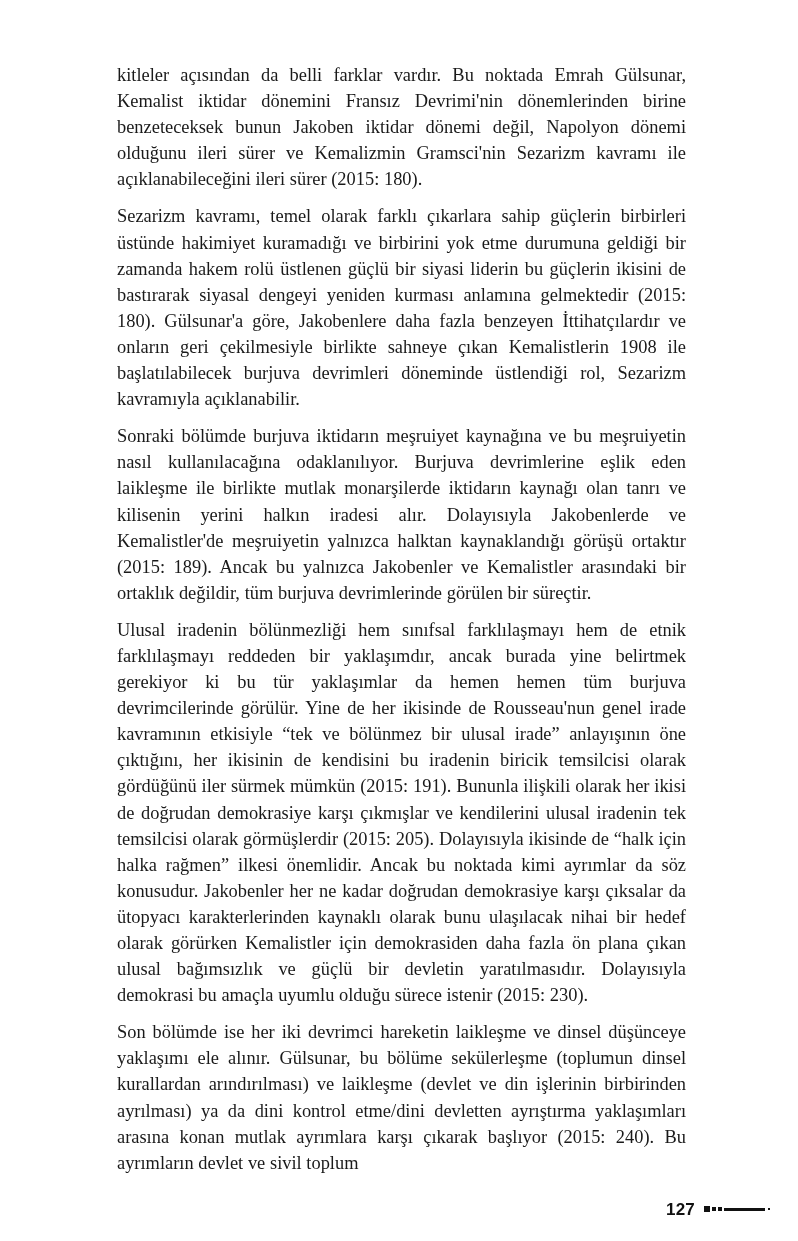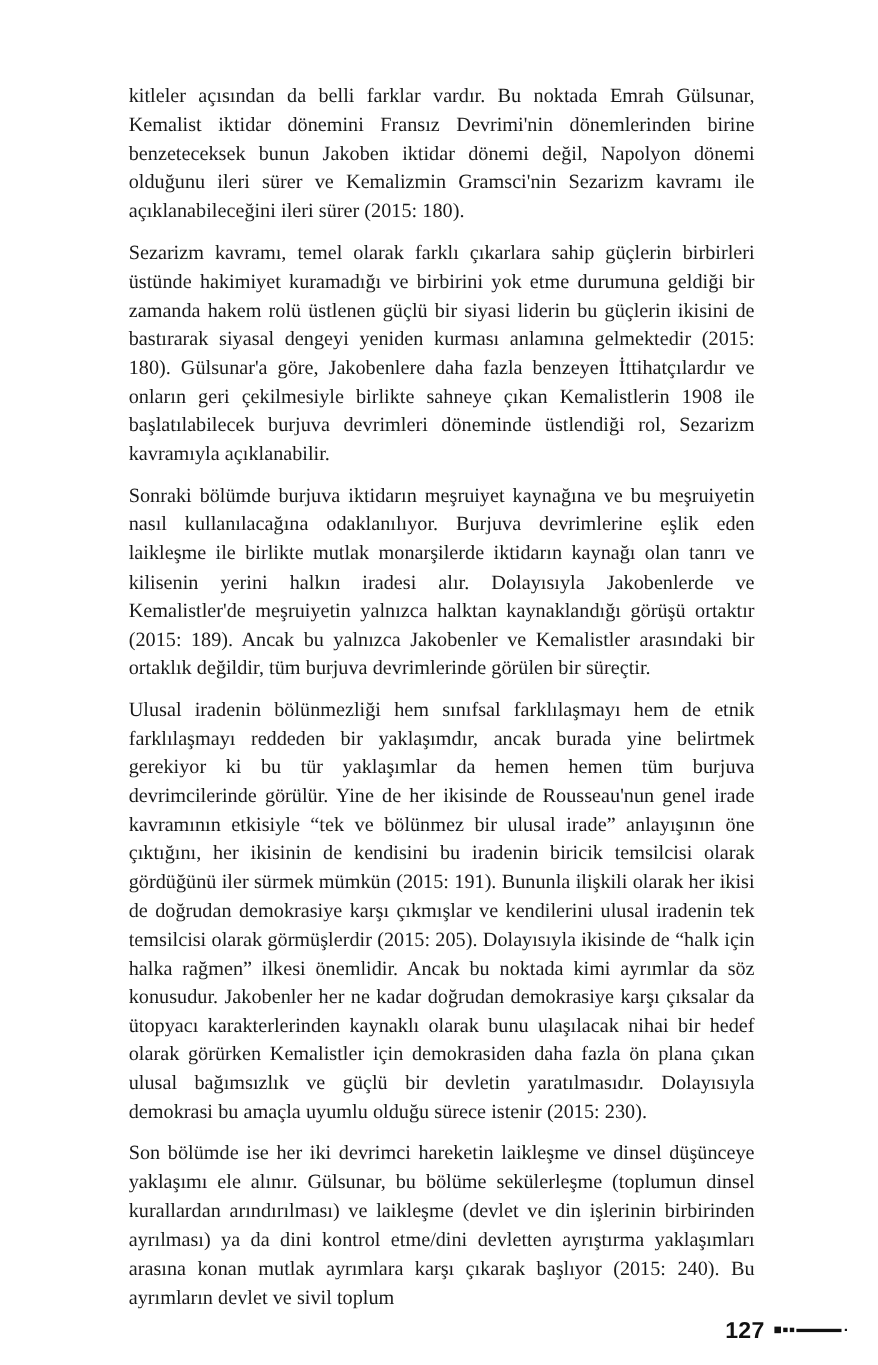--- a/index.html
+++ b/index.html
@@ -22,41 +22,41 @@
     top: 62px;
     width: 569px;
   }
   .body-par {
     font-family: "Liberation Serif", "DejaVu Serif", serif;
     font-size: 18.4px;
     line-height: 26.1px;
     color: #1a1a1a;
     text-align: justify;
     text-justify: inter-word;
-    margin: 12px 0 11px 0;
+    margin: 0 0 11px 0;
     hyphens: manual;
     -webkit-hyphens: manual;
     word-spacing: 0.1px;
   }
   .body-par:last-child {
     margin-bottom: 0;
   }
   .footer {
     position: absolute;
     left: 117px;
     right: 28px;
     top: 1196px;
     height: 26px;
     display: flex;
     align-items: center;
     justify-content: flex-end;
   }
   .folio {
     font-family: "Liberation Sans", "DejaVu Sans", sans-serif;
-    font-size: 21px;
+    font-size: 17px;
     font-weight: bold;
     color: #111111;
     letter-spacing: 0.2px;
     line-height: 1;
     margin-left: 37px;
   }
   .folio-rule {
     display: flex;
     align-items: center;
     margin-left: 9px;

